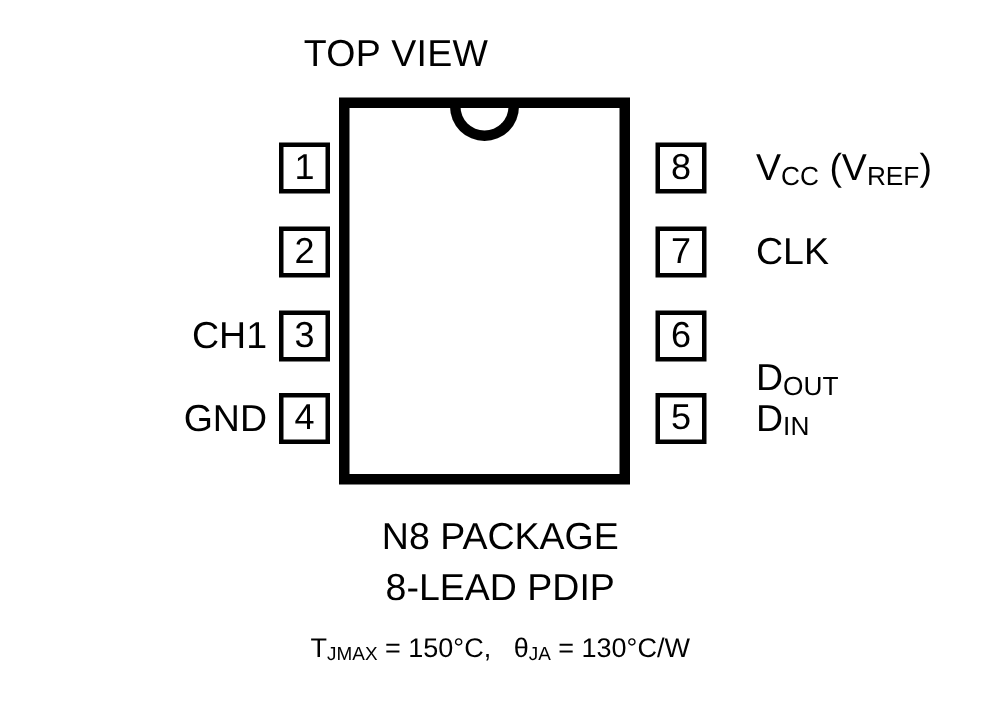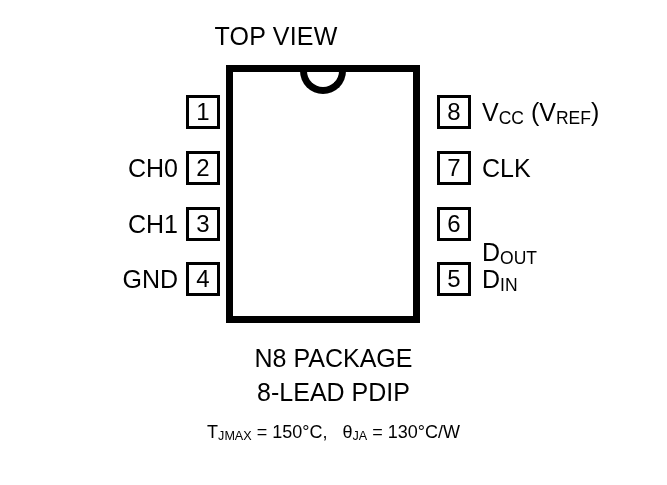--- a/index.html
+++ b/index.html
@@ -29,21 +29,20 @@
   .top-view-title {
     position: absolute;
     left: 0;
     top: 24px;
     width: 528px;
     text-align: center;
     font-size: 25px;
     letter-spacing: 0.2px;
     line-height: 1;
     white-space: nowrap;
-    padding-left: 12px;
   }
 
   
   .package-body {
     position: absolute;
     left: 226px;
     top: 65px;
     width: 194px;
     height: 258px;
     border: 7px solid #000000;
@@ -91,21 +90,21 @@
     font-size: 25px;
     line-height: 34px;
     white-space: nowrap;
     z-index: 1;
   }
   .pin-label.left {
     right: 489px;         
     text-align: right;
   }
   .pin-label.right {
-    left: 482px;
+    left: 504px;
     text-align: center;
   }
 
   
   .overbar {
     position: relative;
     display: inline-block;
     padding-top: 1px;
   }
   .overbar::before {
@@ -149,21 +148,20 @@
 <div id="diagram">
 
   <div class="top-view-title">TOP VIEW</div>
 
   <div class="package-body">
     <div class="notch"></div>
   </div>
 
   <div class="pin-box left" style="top:95px;">1</div>
 
-  <div class="pin-label left" style="top:151px;">CH0</div>
   <div class="pin-box left" style="top:151px;">2</div>
 
   <div class="pin-label left" style="top:207px;">CH1</div>
   <div class="pin-box left" style="top:207px;">3</div>
 
   <div class="pin-label left" style="top:262px;">GND</div>
   <div class="pin-box left" style="top:262px;">4</div>
 
   <div class="pin-box right" style="top:95px;">8</div>
   <div class="pin-label right" style="top:95px;">

